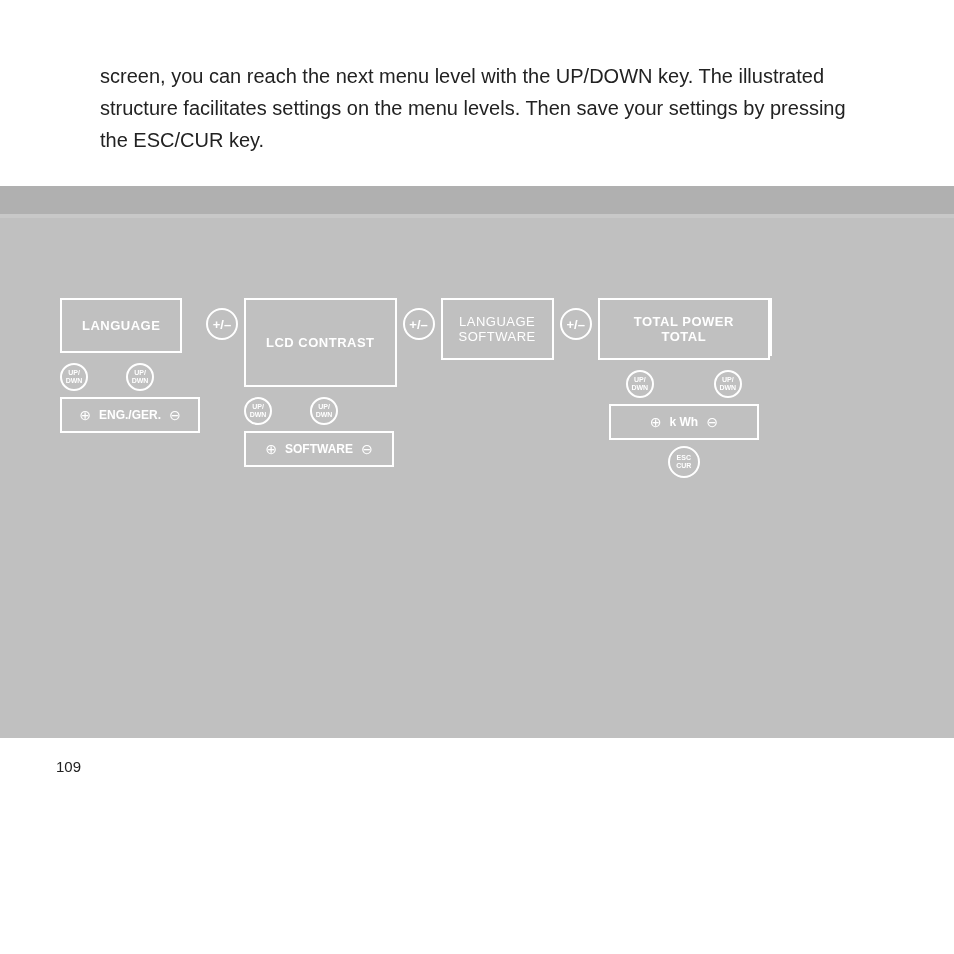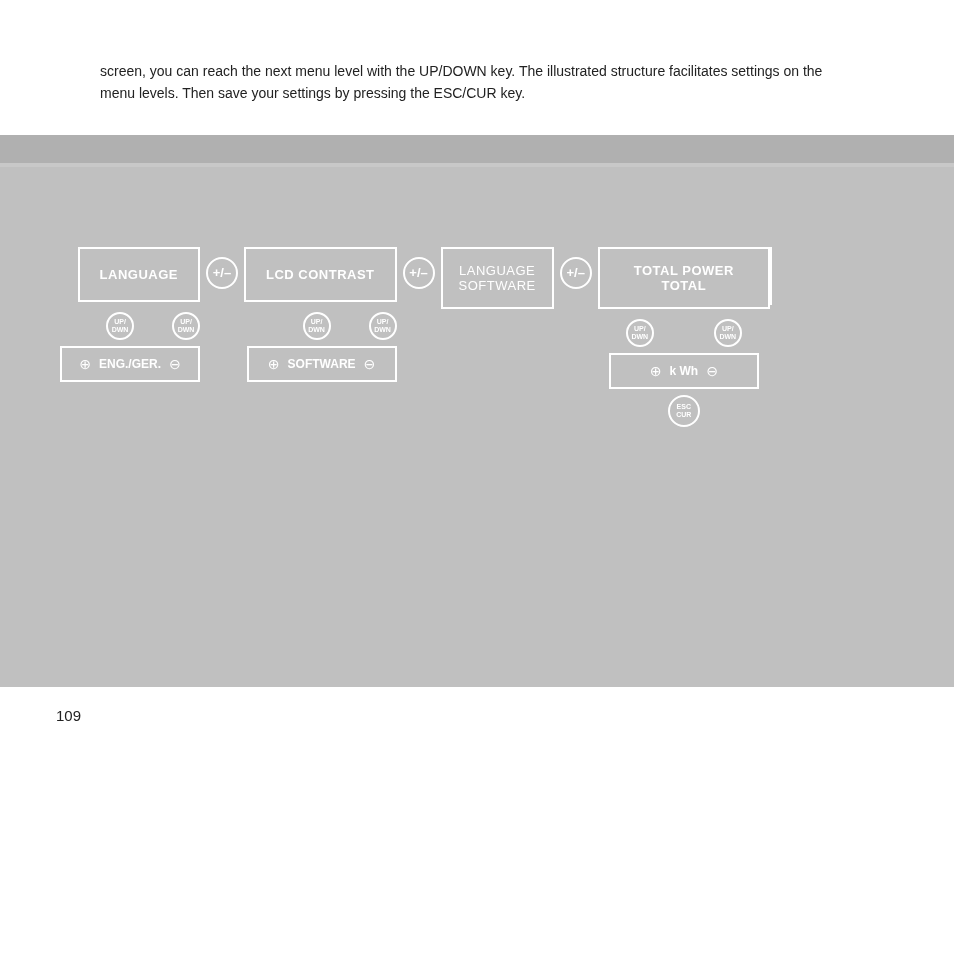--- a/index.html
+++ b/index.html
@@ -9,21 +9,21 @@
       background: #fff;
       font-family: Arial, Helvetica, sans-serif;
       font-size: 14px;
       color: #222;
     }
 
     
     .top-text {
       padding: 60px 100px 30px 100px;
       line-height: 1.6;
-      font-size: 14px;
+      font-size: 20px;
       color: #222;
     }
 
     
     .divider-bar {
       height: 28px;
       background: #b0b0b0;
       margin: 0;
     }
 
@@ -85,21 +85,21 @@
       justify-content: center;
       font-size: 13px;
       font-weight: bold;
       background: transparent;
     }
 
     
     .menu-column {
       display: flex;
       flex-direction: column;
-      align-items: flex-end;
+      align-items: flex-start;
       position: relative;
     }
 
     
     .updwn-row {
       display: flex;
       flex-direction: row;
       gap: 10px;
       margin-top: 6px;
       margin-bottom: 6px;
@@ -215,21 +215,21 @@
       </div>
     </div>
 
     <div class="connector" style="margin-top:30px;">
       <div class="connector-circle">
         <span>+/–</span>
       </div>
     </div>
 
     <div class="menu-column" style="margin-top:20px;">
-      <div class="menu-box bold" style="min-width:130px; padding:18px 20px;">
+      <div class="menu-box bold" style="min-width:130px; padding:35px 20px;">
         <span>LCD CONTRAST</span>
       </div>
 
       <div class="updwn-row" style="gap:38px; margin-top:10px;">
         <div class="updwn-circle">
           <span>UP/</span>
           <span>DWN</span>
         </div>
         <div class="updwn-circle">
           <span>UP/</span>

